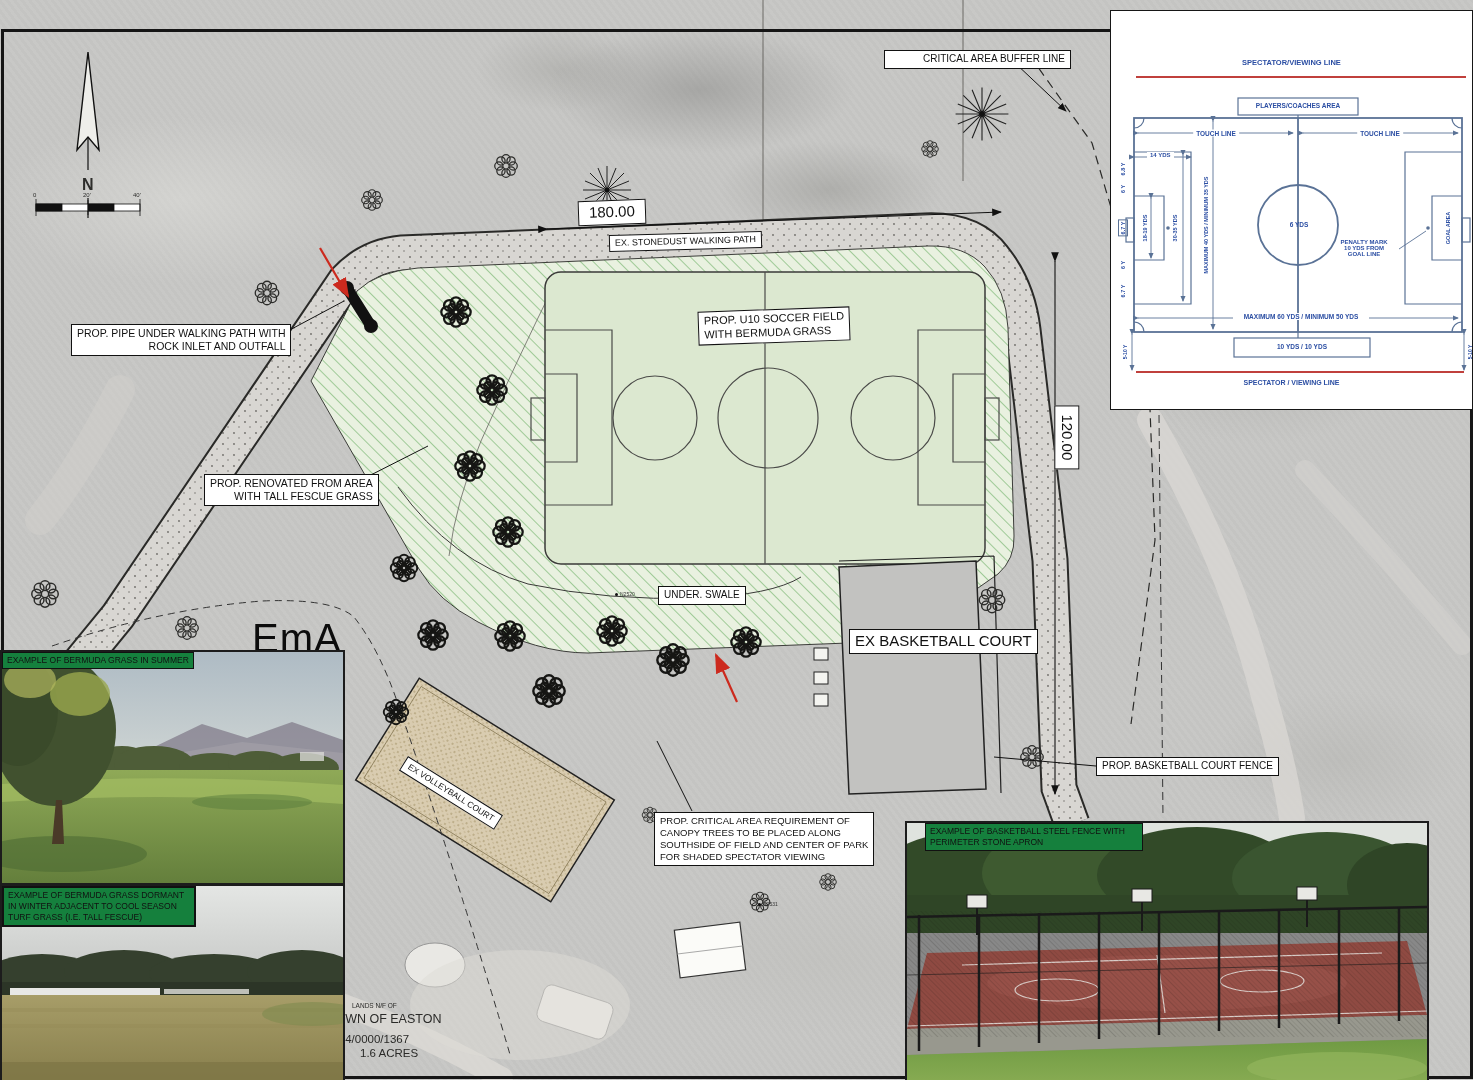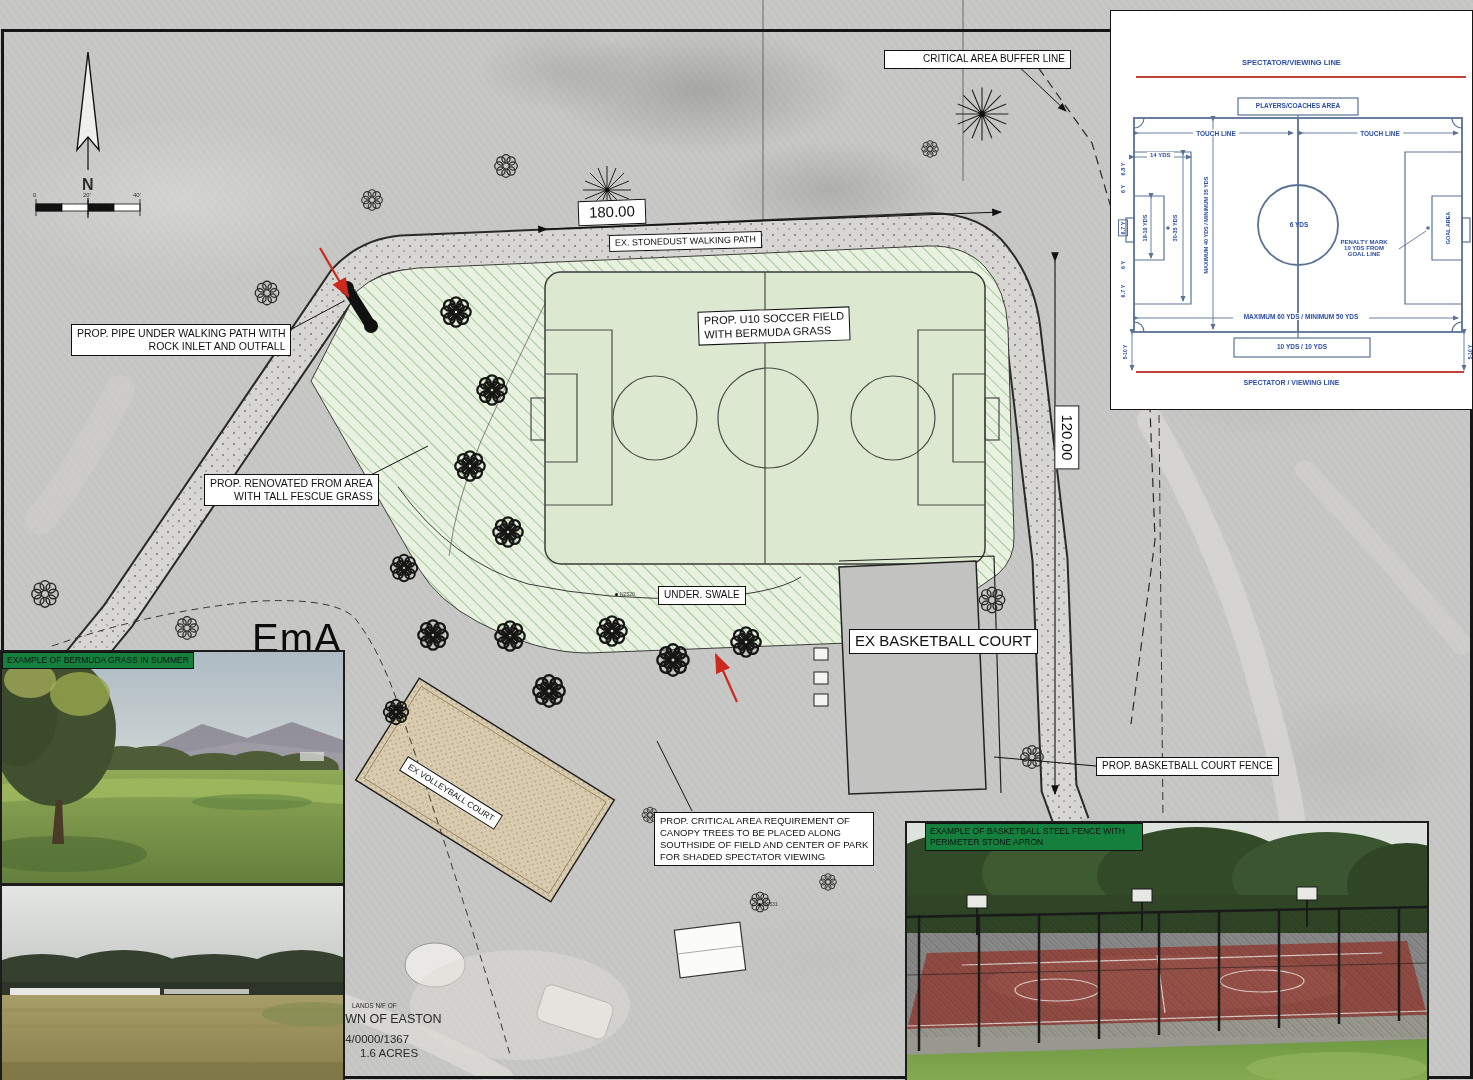--- a/index.html
+++ b/index.html
@@ -410,20 +410,21 @@
           <ellipse cx="300" cy="86" rx="55" ry="22"></ellipse>
       </g>
       <rect y="96" width="341" height="13" fill="#2c3527"></rect>
       <rect x="8" y="102" width="150" height="7" fill="#e8e8e6"></rect>
       <rect x="162" y="103" width="85" height="5" fill="#d8d8d4" opacity="0.85"></rect>
       <rect y="109" width="341" height="87" fill="url(#turfG)"></rect>
       <path d="M0 124 H341 M0 140 H341 M0 158 H341" stroke="#968c58" stroke-width="4" opacity="0.45"></path>
       <ellipse cx="310" cy="128" rx="50" ry="12" fill="#7f8a4e" opacity="0.6"></ellipse>
       <rect y="176" width="341" height="20" fill="#7d7646" opacity="0.75"></rect>
     </svg>
+    <div class="cap" style="width:182px;border-width:2px;">EXAMPLE OF BERMUDA GRASS DORMANT IN WINTER ADJACENT TO COOL SEASON TURF GRASS (I.E. TALL FESCUE)</div>
   </div>
 
   <div class="photo" style="left:905px;top:821px;width:520px;height:259px;">
     <svg width="520" height="259" viewBox="0 0 520 259">
       <defs>
         <pattern id="chain" width="7" height="7" patternUnits="userSpaceOnUse" patternTransform="rotate(45)">
           <path d="M0 0 H7 M0 3.5 H7" stroke="#14140f" stroke-width="0.7"></path>
         </pattern>
         <linearGradient id="grassG3" x1="0" y1="0" x2="0" y2="1">
           <stop offset="0" stop-color="#6f9a43"></stop>

